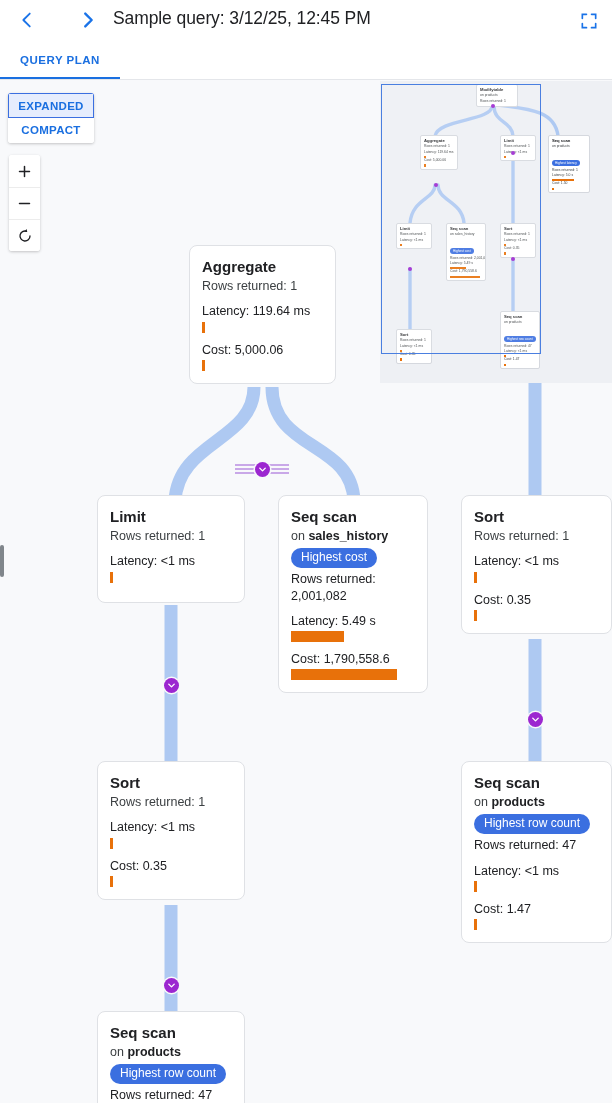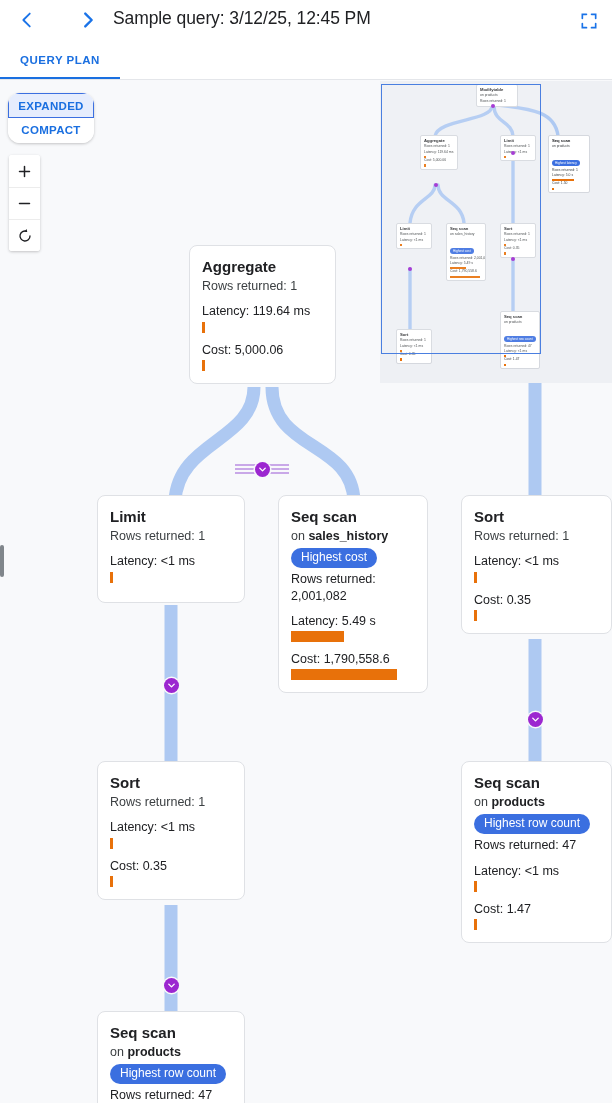--- a/index.html
+++ b/index.html
@@ -58,21 +58,21 @@
   
   .canvas {
     position: absolute; top: 81px; left: 0; width: 612px; height: 1022px;
     background: #f8f9fb; overflow: hidden;
   }
   .edges { position: absolute; top: 0; left: 0; width: 612px; height: 1022px; }
 
   
   .mode-toggle {
     position: absolute; top: 12px; left: 8px; width: 86px;
-    background: #fff; border-radius: 12px;
+    background: #fff; border-radius: 3px;
     box-shadow: 0 1px 3px rgba(0,0,0,0.22);
     overflow: hidden; z-index: 40;
   }
   .mode-btn {
     display: block; width: 100%; height: 25px; line-height: 25px;
     text-align: center; font-size: 11.5px; font-weight: bold;
     letter-spacing: 0.3px; color: #1a6fe0; background: #fff;
     border: none; cursor: pointer; font-family: "Liberation Sans", sans-serif;
   }
   .mode-btn.active { background: #e6edfd; border: 1.5px solid #3b6fe0; height: 25px; line-height: 22px; }

